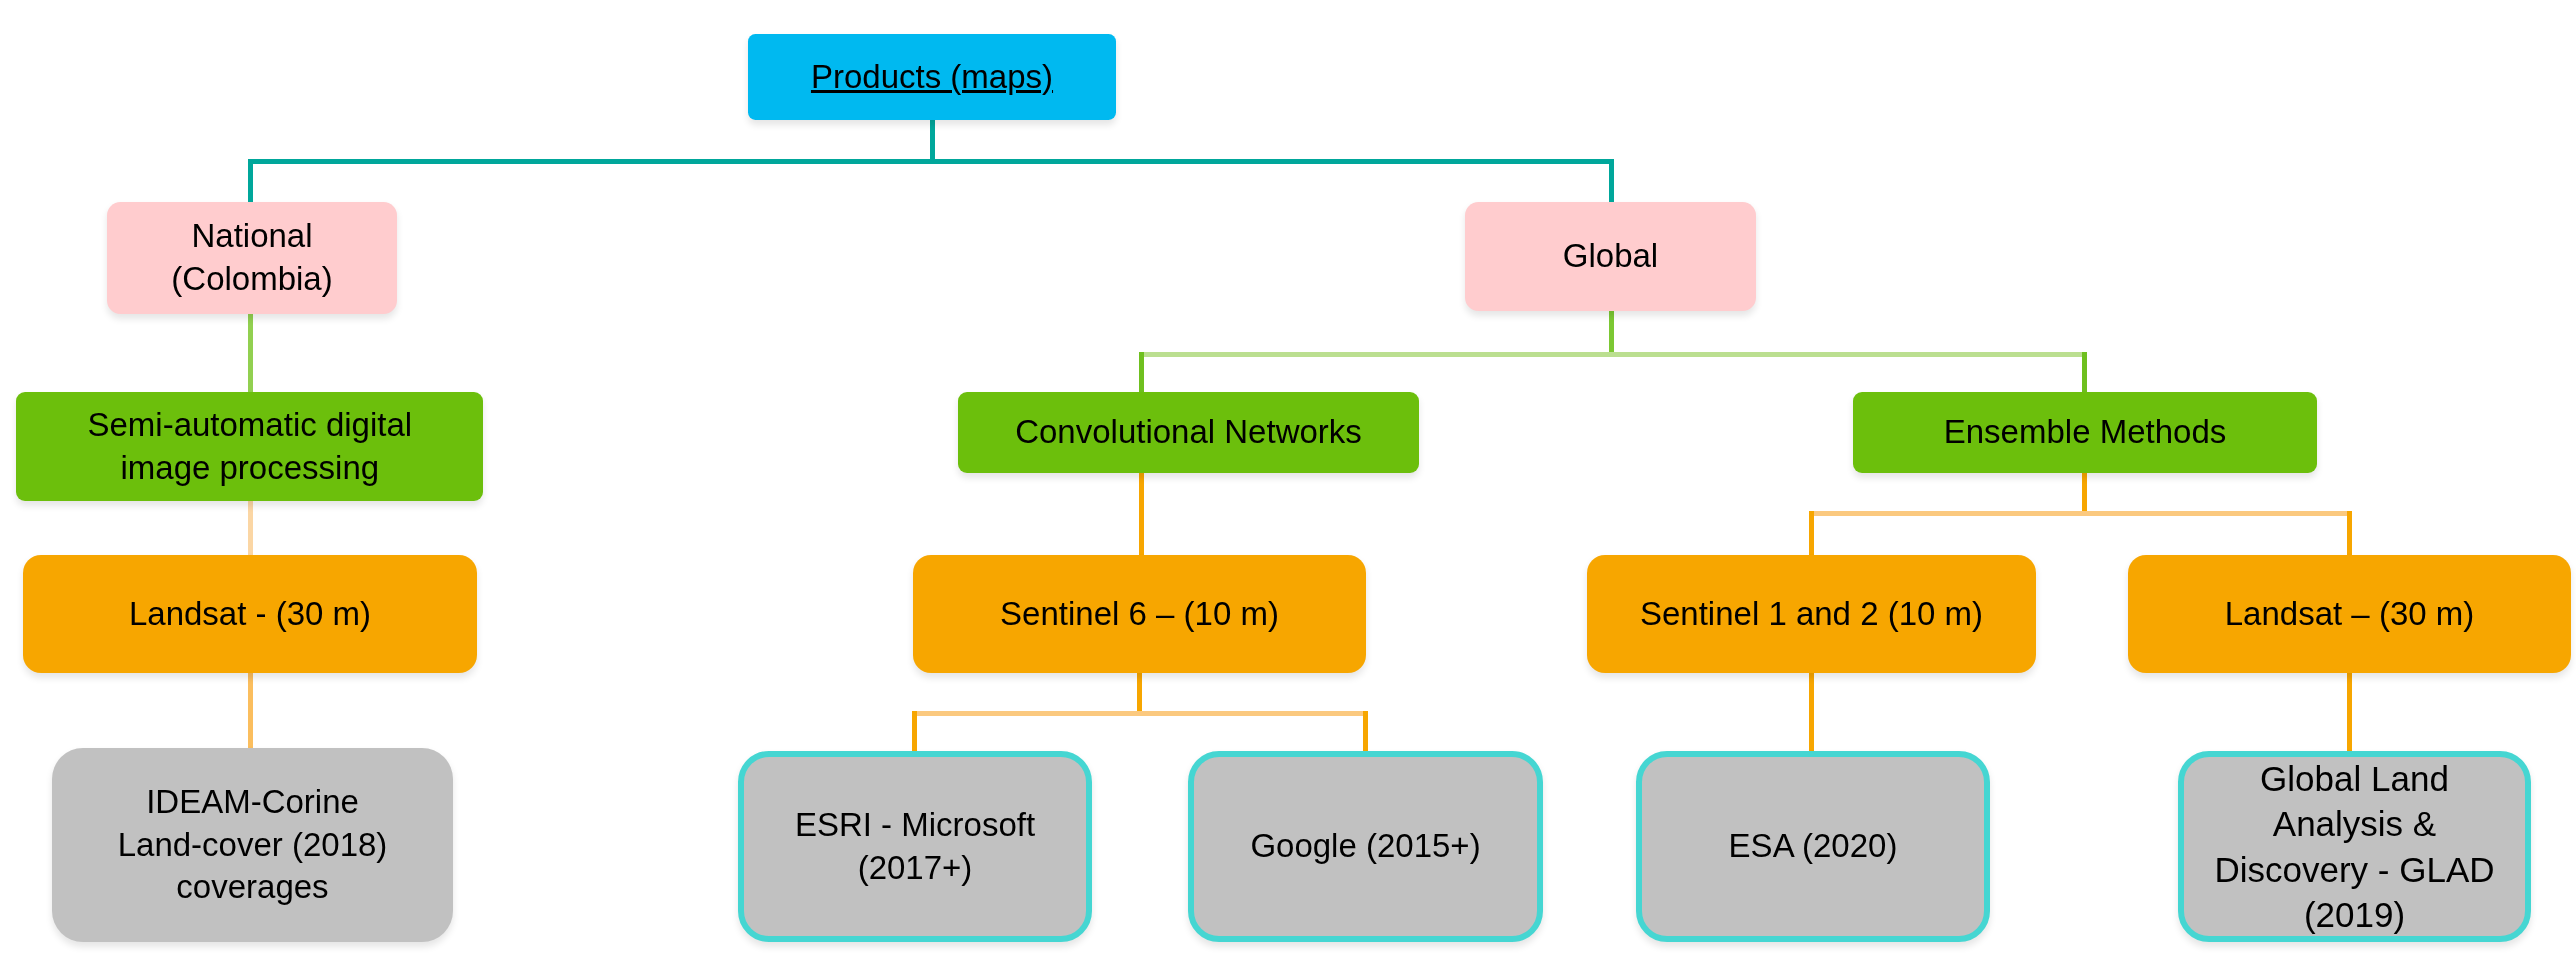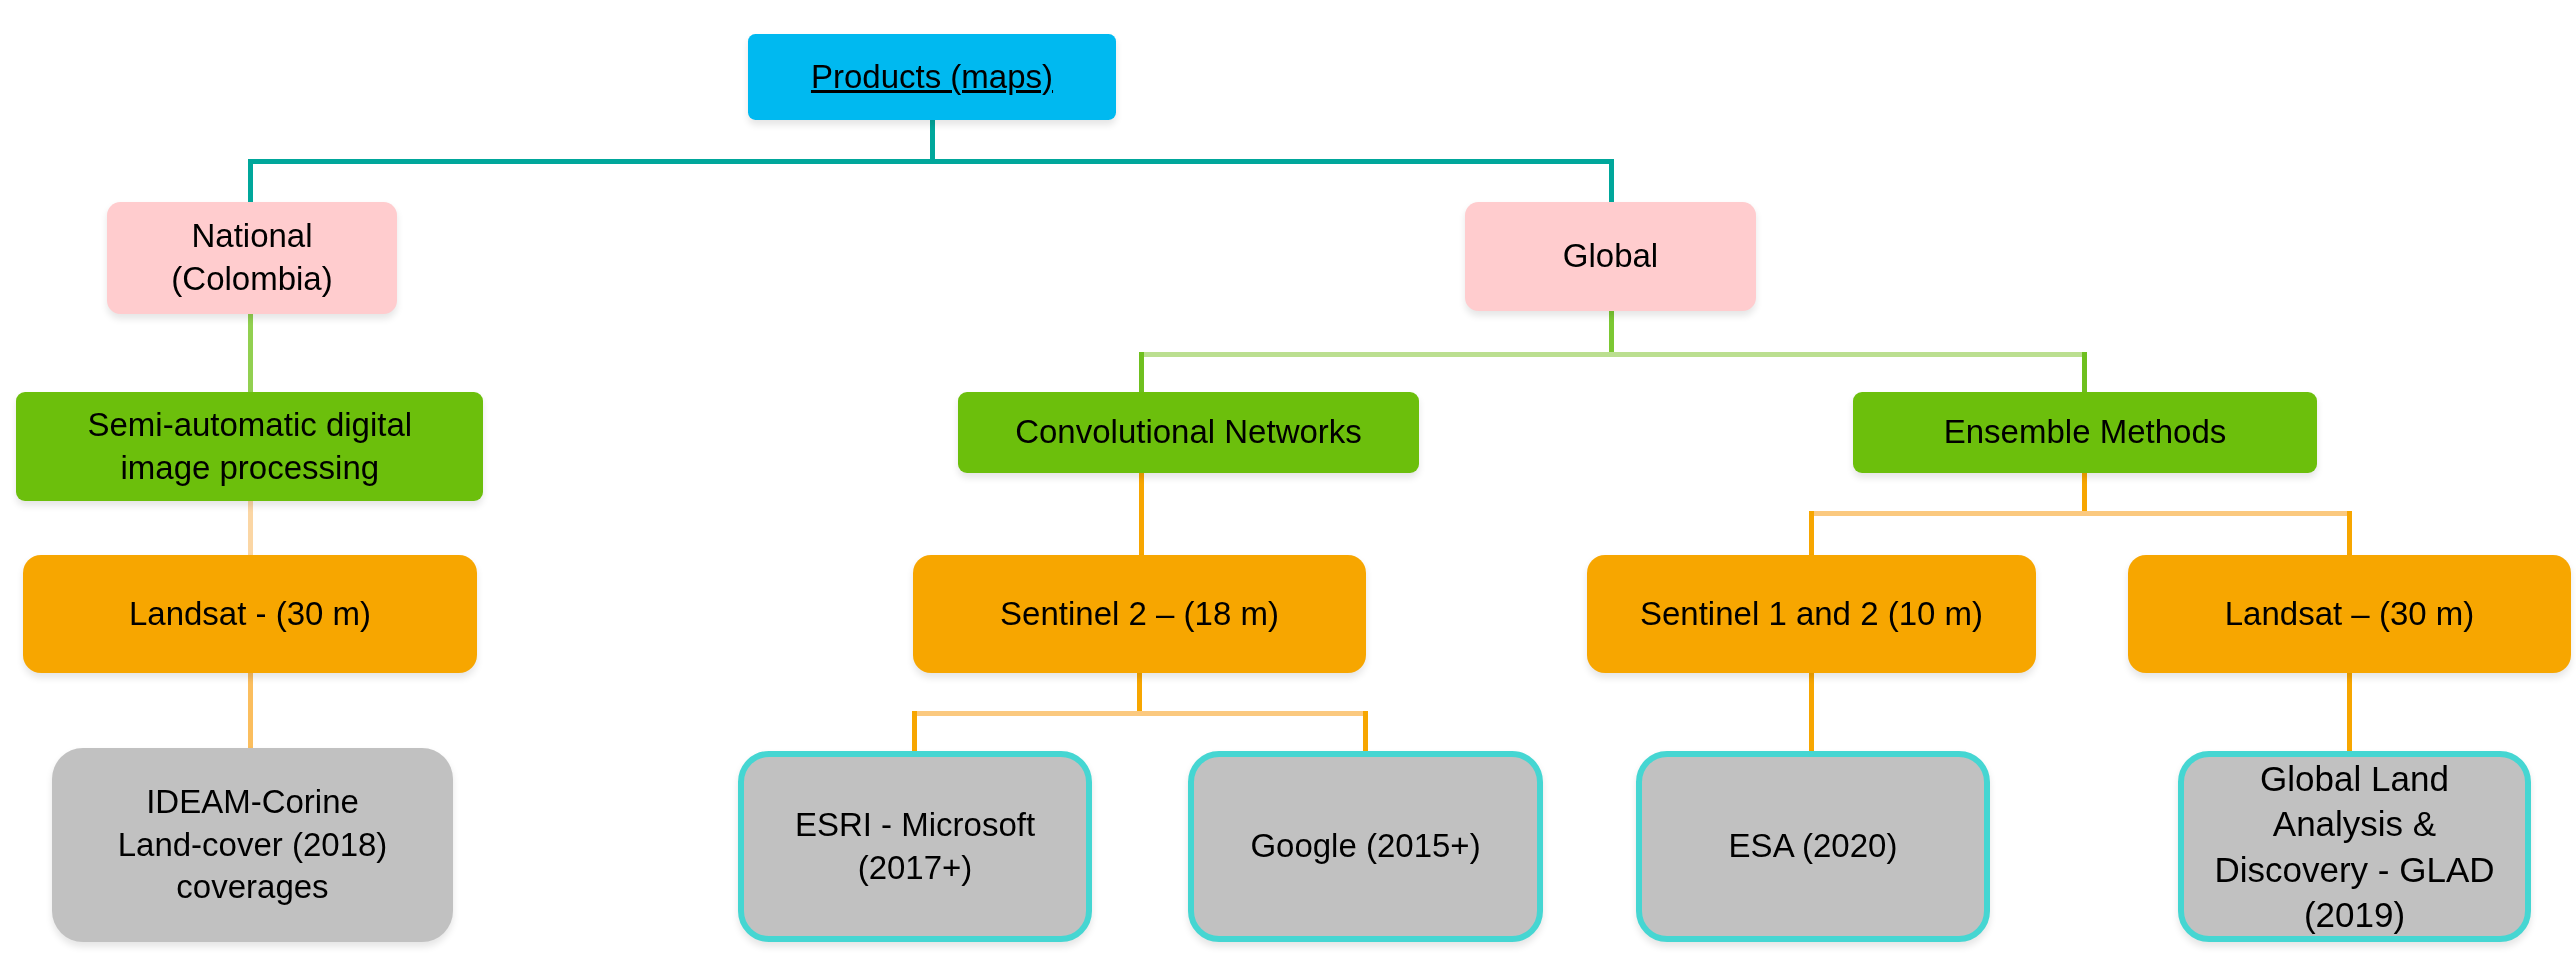--- a/index.html
+++ b/index.html
@@ -81,21 +81,21 @@
 
   <div class="node green" style="left:16.3px; top:392px; width:467px; height:109px;">Semi-automatic digital
 image processing</div>
 
   <div class="node green" style="left:910px; top:392px; width:461px; height:81px;margin-left:48px;">Convolutional Networks</div>
 
   <div class="node green" style="left:1853px; top:392px; width:464px; height:81px;">Ensemble Methods</div>
 
   <div class="node orange" style="left:23px; top:555px; width:454px; height:118px;">Landsat - (30 m)</div>
 
-  <div class="node orange" style="left:913px; top:555px; width:453px; height:118px;">Sentinel 2 – (18 m)</div>
+  <div class="node orange" style="left:913px; top:555px; width:453px; height:118px;">Sentinel 6 – (10 m)</div>
 
   <div class="node orange" style="left:1587px; top:555px; width:449px; height:118px;">Sentinel 1 and 2 (10 m)</div>
 
   <div class="node orange" style="left:2128px; top:555px; width:443px; height:118px;">Landsat – (30 m)</div>
 
   <div class="node gray" style="left:52px; top:748px; width:401px; height:194px;">IDEAM-Corine
 Land-cover (2018)
 coverages</div>
 
   <div class="node gray cyan-border" style="left:738px; top:751px; width:354px; height:191px;">ESRI - Microsoft

